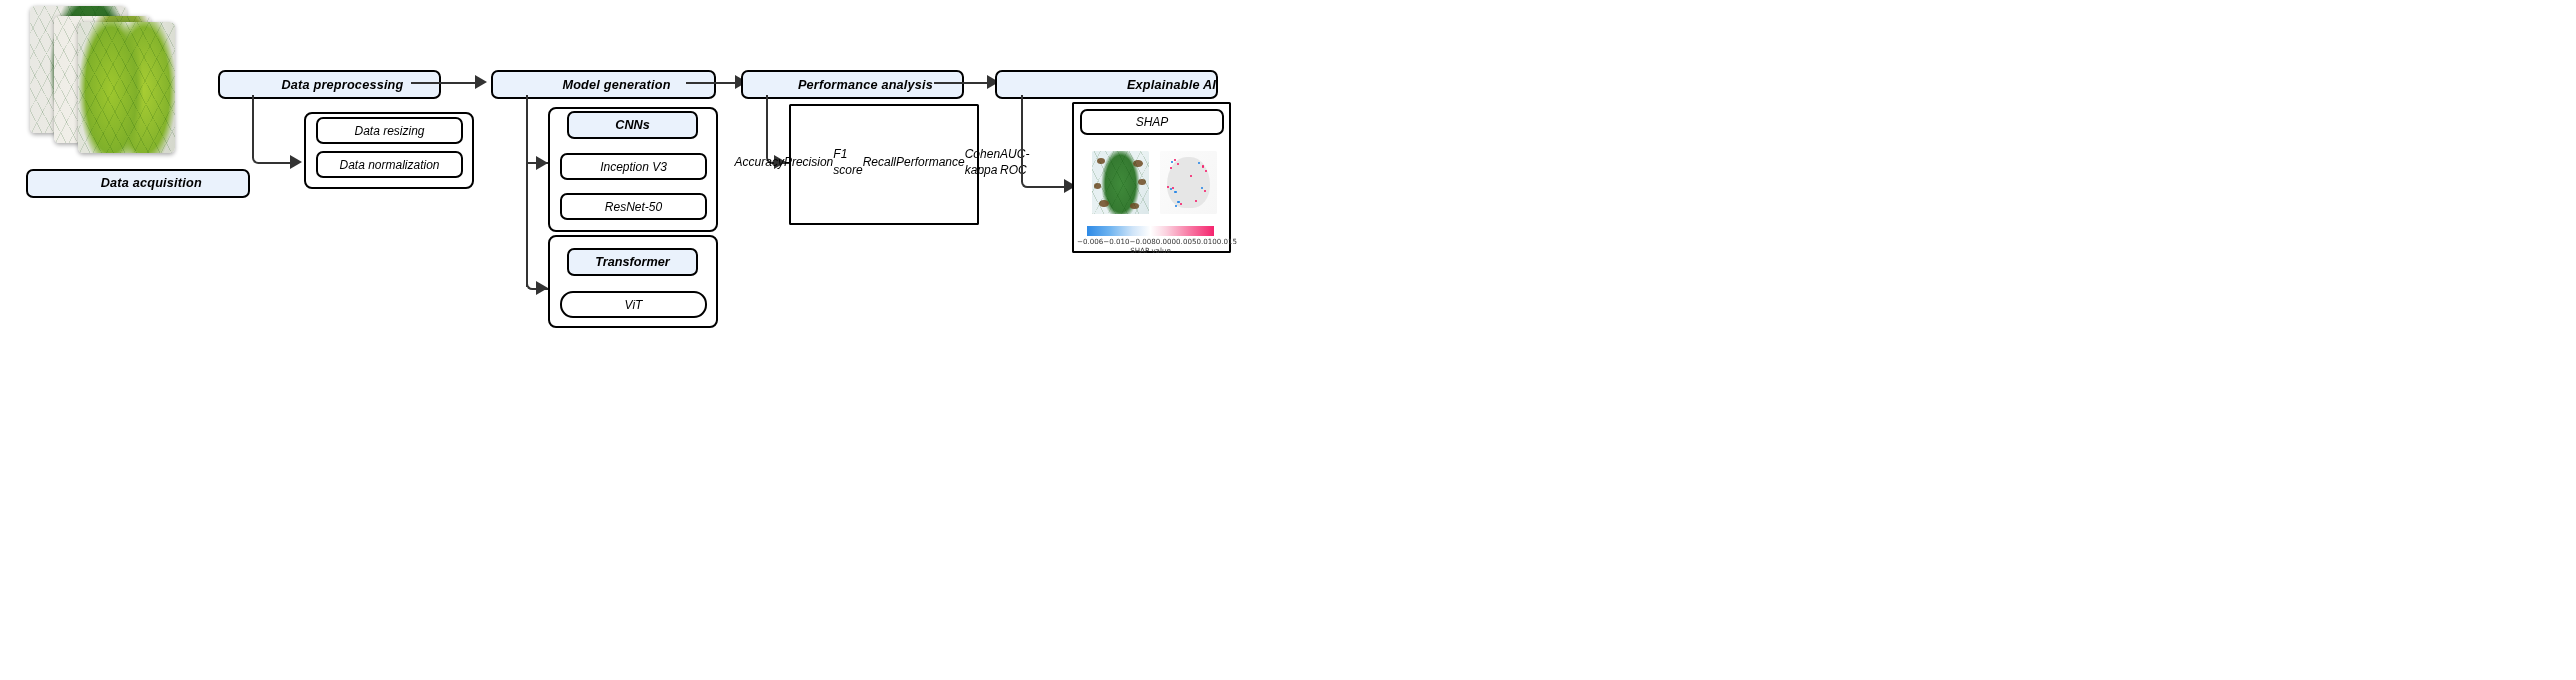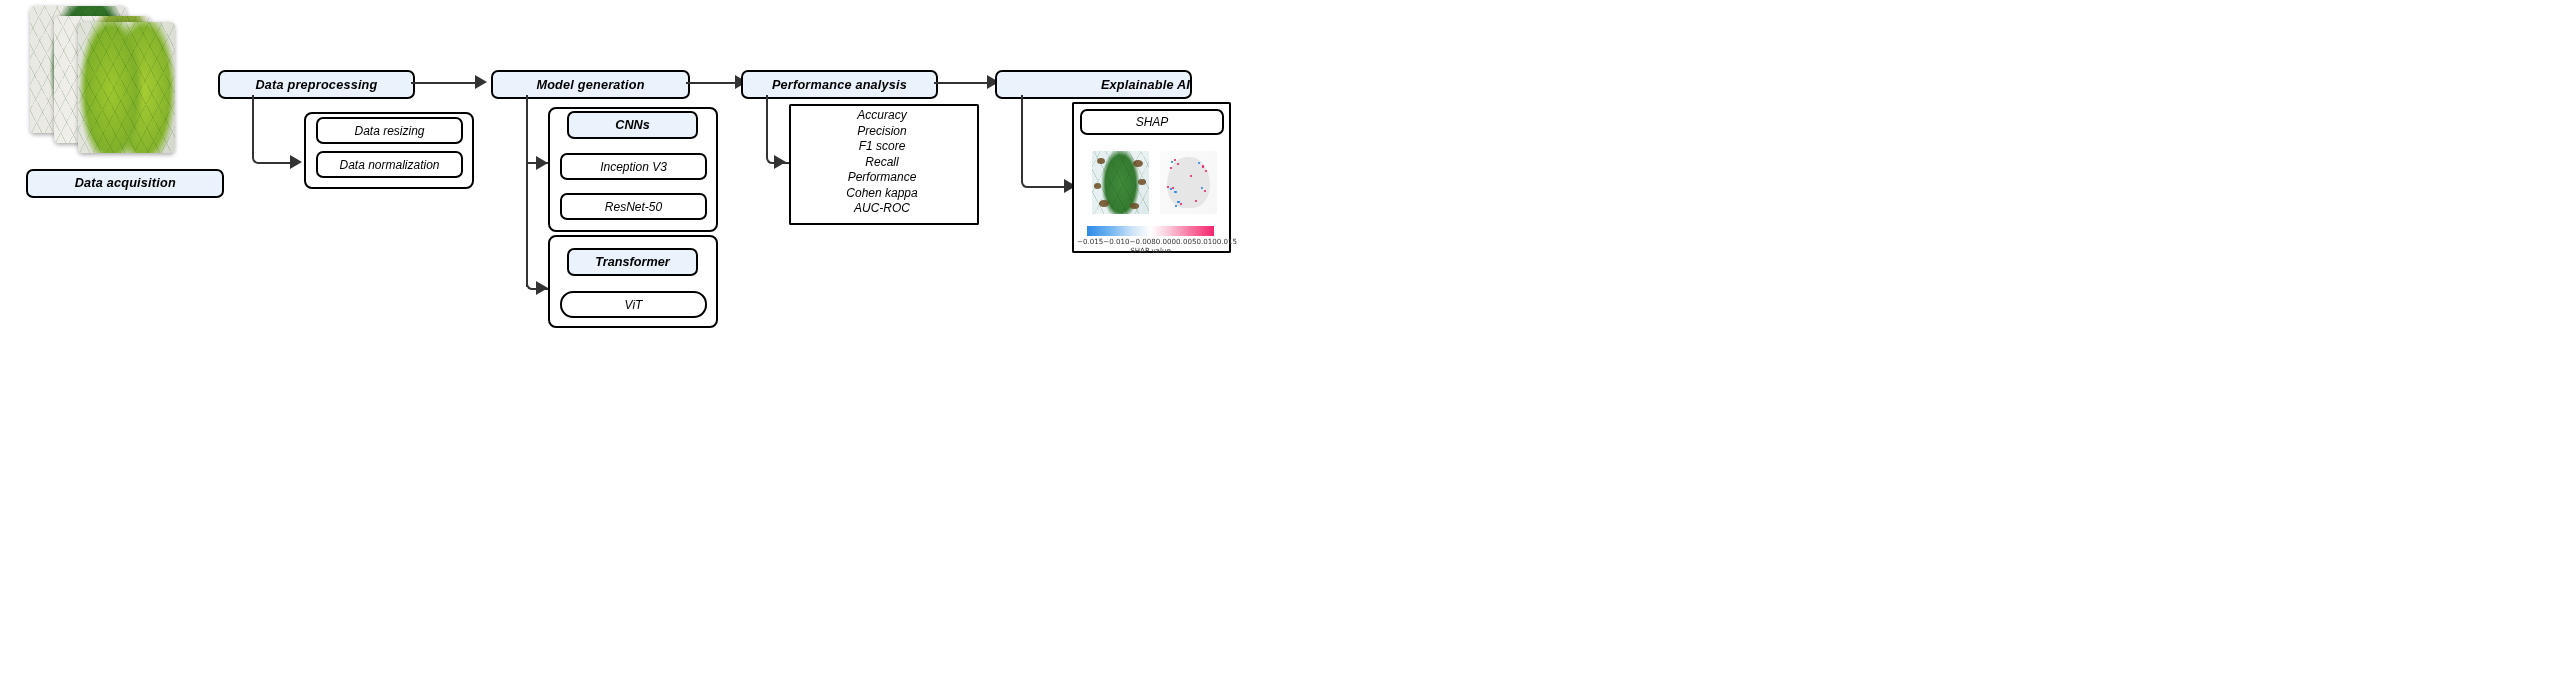--- a/index.html
+++ b/index.html
@@ -6,20 +6,21 @@
   body{width:2576px;height:681px;position:relative;overflow:hidden;
        font-family:"Liberation Sans",sans-serif;color:#000;}
   .stage{position:absolute;}
 
   
   .hdr-box{
     position:absolute;background:#eaf2fc;border:2.4px solid #000;border-radius:7.1px;
     display:flex;align-items:center;justify-content:center;
     font-style:italic;font-weight:bold;letter-spacing:0.2px;
     box-shadow:0 0 0 0 transparent;
+    padding-left:26px;
   }
   .container-box{
     position:absolute;background:#fff;border:2.4px solid #000;border-radius:8px;
   }
   .container-box.square{border-radius:1.6px;}
   .sub-box{
     position:absolute;background:#fff;border:2.4px solid #000;border-radius:7.1px;
     display:flex;align-items:center;justify-content:center;
     font-style:italic;font-weight:normal;
   }
@@ -28,21 +29,21 @@
   
   .hline{position:absolute;height:2.4px;background:#333;}
   .vline{position:absolute;width:2.4px;background:#333;}
   .arrow-r{position:absolute;width:0;height:0;
     border-top:7.1px solid transparent;border-bottom:7.1px solid transparent;
     border-left:12.7px solid #333;}
   .elbow{position:absolute;border-left:2.4px solid #333;border-bottom:2.4px solid #333;
     border-bottom-left-radius:6.3px;}
 
   
-  .metrics{position:absolute;display:flex;flex-direction:column;
+  .metrics{position:absolute;display:flex;
     align-items:center;justify-content:center;font-style:italic;line-height:1.30;}
 
   
   .photo{position:absolute;border-radius:5.5px;overflow:hidden;
     box-shadow:0 1.6px 4px rgba(0,0,0,.32);background:#e9e9e4;}
   .leaf-a{background:
       radial-gradient(ellipse 60% 95% at 62% 50%, #3f8a34 0%, #2f6f27 55%, rgba(47,111,39,0) 70%),
       linear-gradient(100deg,#e8e8e3 0%,#eceae4 48%,#dcdcd6 100%);}
   .leaf-b{background:
       radial-gradient(ellipse 22% 60% at 47% 50%, #6b4a22 0%, #5a3c1b 48%, rgba(90,60,27,0) 66%),
@@ -222,21 +223,21 @@
     <div class="dot" style="left:44px;top:39px;background:#f5246e;"></div>
     <div class="dot" style="left:17.4px;top:50px;background:#2e8ae6;"></div>
     <div class="dot" style="left:20px;top:52px;background:#f5246e;"></div>
     <div class="dot" style="left:15px;top:54px;background:#2e8ae6;"></div>
     <div class="dot" style="left:35px;top:49px;background:#f5246e;"></div>
     <div class="dot" style="left:30px;top:24px;background:#f5246e;"></div>
   </div>
 
   <div class="cbar" style="left:1087px;top:226px;width:127px;"></div>
   <div class="cbar-ticks" style="left:1077px;top:237px;width:147px;">
-    <span>−0.015</span>
+    <span>−0.006</span>
     <span>−0.010</span>
     <span>−0.008</span>
     <span>0.000</span>
     <span>0.005</span>
     <span>0.010</span>
     <span>0.015</span>
   </div>
   <div class="cbar-label" style="left:1087px;top:246px;width:127px;">SHAP value</div>
 </div>
 

